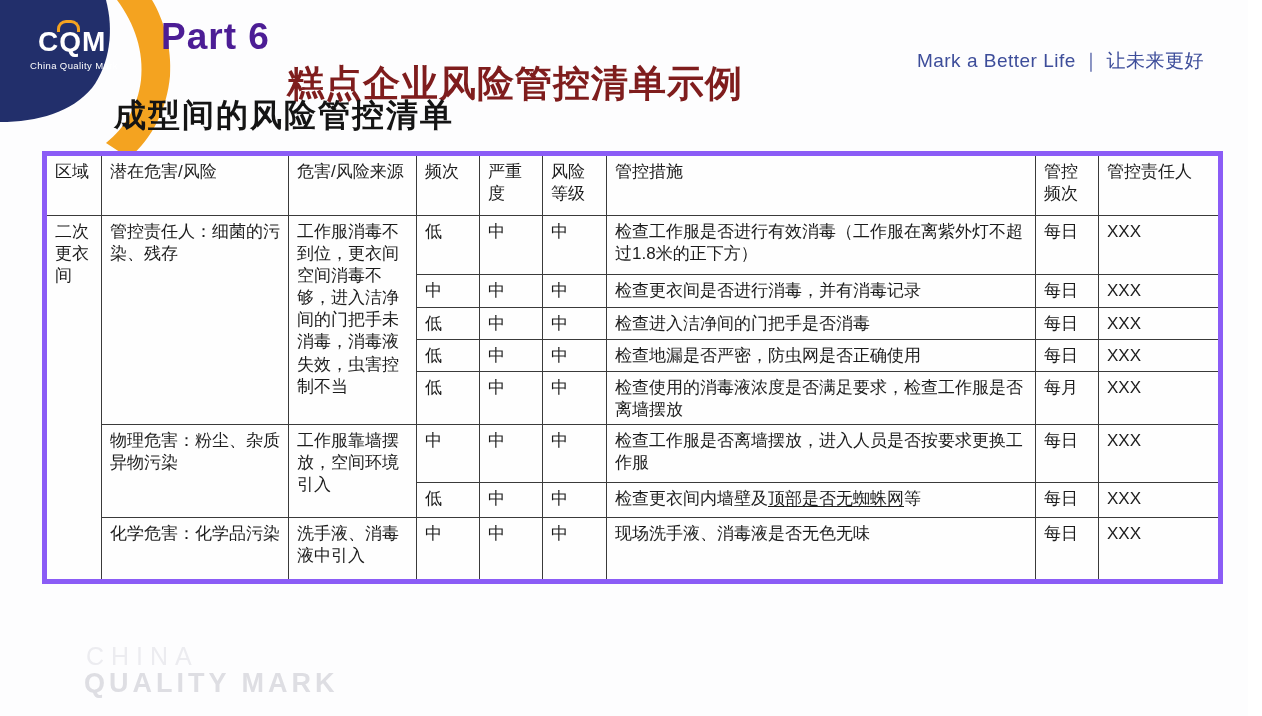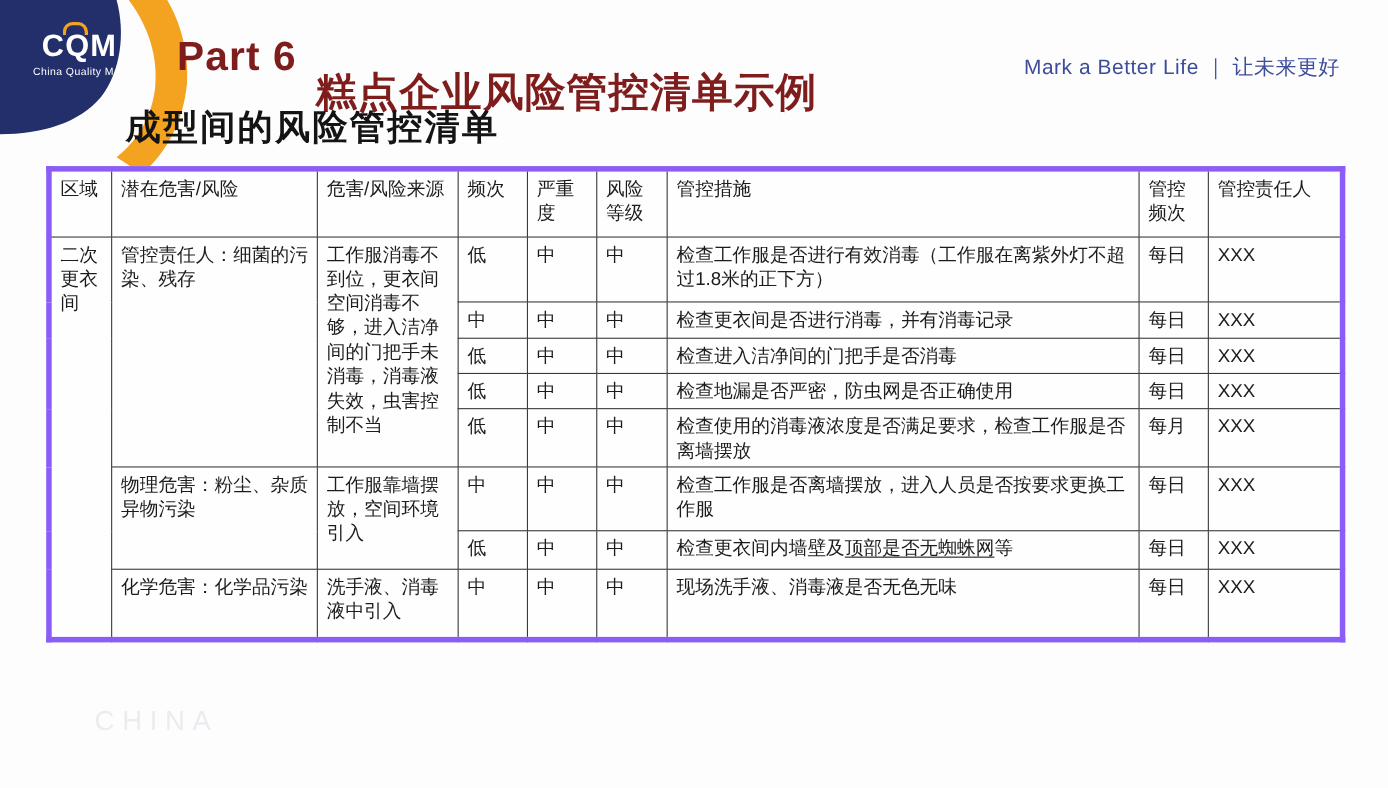--- a/index.html
+++ b/index.html
@@ -1,30 +1,30 @@
 <!DOCTYPE html>
 <html><head>
 <meta charset="utf-8">
 <style>
   html,body{margin:0;padding:0;}
   body{width:1262px;height:716px;overflow:hidden;background:#ffffff;
        font-family:"Liberation Sans","DejaVu Sans",sans-serif;}
-  .slide{position:relative;width:1248px;height:716px;background:#fdfdfe;padding-left:14px;}
+  .slide{position:relative;width:1248px;height:716px;background:#fdfdfe;}
 
   
   .logo-svg{position:absolute;left:0;top:0;}
   .logo-cqm{position:absolute;left:38px;top:28px;color:#ffffff;font-size:28px;
             font-weight:800;letter-spacing:1px;line-height:1;}
   .logo-caret{position:absolute;left:57px;top:20px;width:17px;height:9px;
               border:3px solid #F4A320;border-bottom:none;
               border-radius:9px 9px 0 0;}
   .logo-sub{position:absolute;left:30px;top:60px;color:#ffffff;font-size:9.5px;
             font-weight:400;letter-spacing:.4px;white-space:nowrap;}
 
-  .part-label{position:absolute;left:161px;top:31px;color:#7f1d1d;
+  .part-label{position:absolute;left:161px;top:16px;color:#4c1d95;
               font-size:37px;font-weight:800;letter-spacing:1px;text-align:right;}
   .page-title{position:absolute;left:287px;top:31px;color:#7f1d1d;
               font-size:37px;font-weight:800;letter-spacing:1px;white-space:nowrap;margin-top:28px;}
   .tagline{position:absolute;right:44px;top:48px;color:#3D4D9A;font-size:19px;
            letter-spacing:.5px;white-space:nowrap;}
   .subtitle{position:absolute;left:114px;top:94px;color:#141414;font-size:32px;
             font-weight:800;letter-spacing:2px;}
 
   
   .table-wrap{position:absolute;left:42px;top:151px;}
@@ -161,14 +161,15 @@
             <td>中</td>
             <td>现场洗手液、消毒液是否无色无味</td>
             <td>每日</td>
             <td>XXX</td>
           </tr>
         </tbody>
     </table>
   </div>
 
   <div class="wm1">CHINA</div>
+  <div class="wm2">QUALITY MARK</div>
 
 </div>
 
 </body></html>

